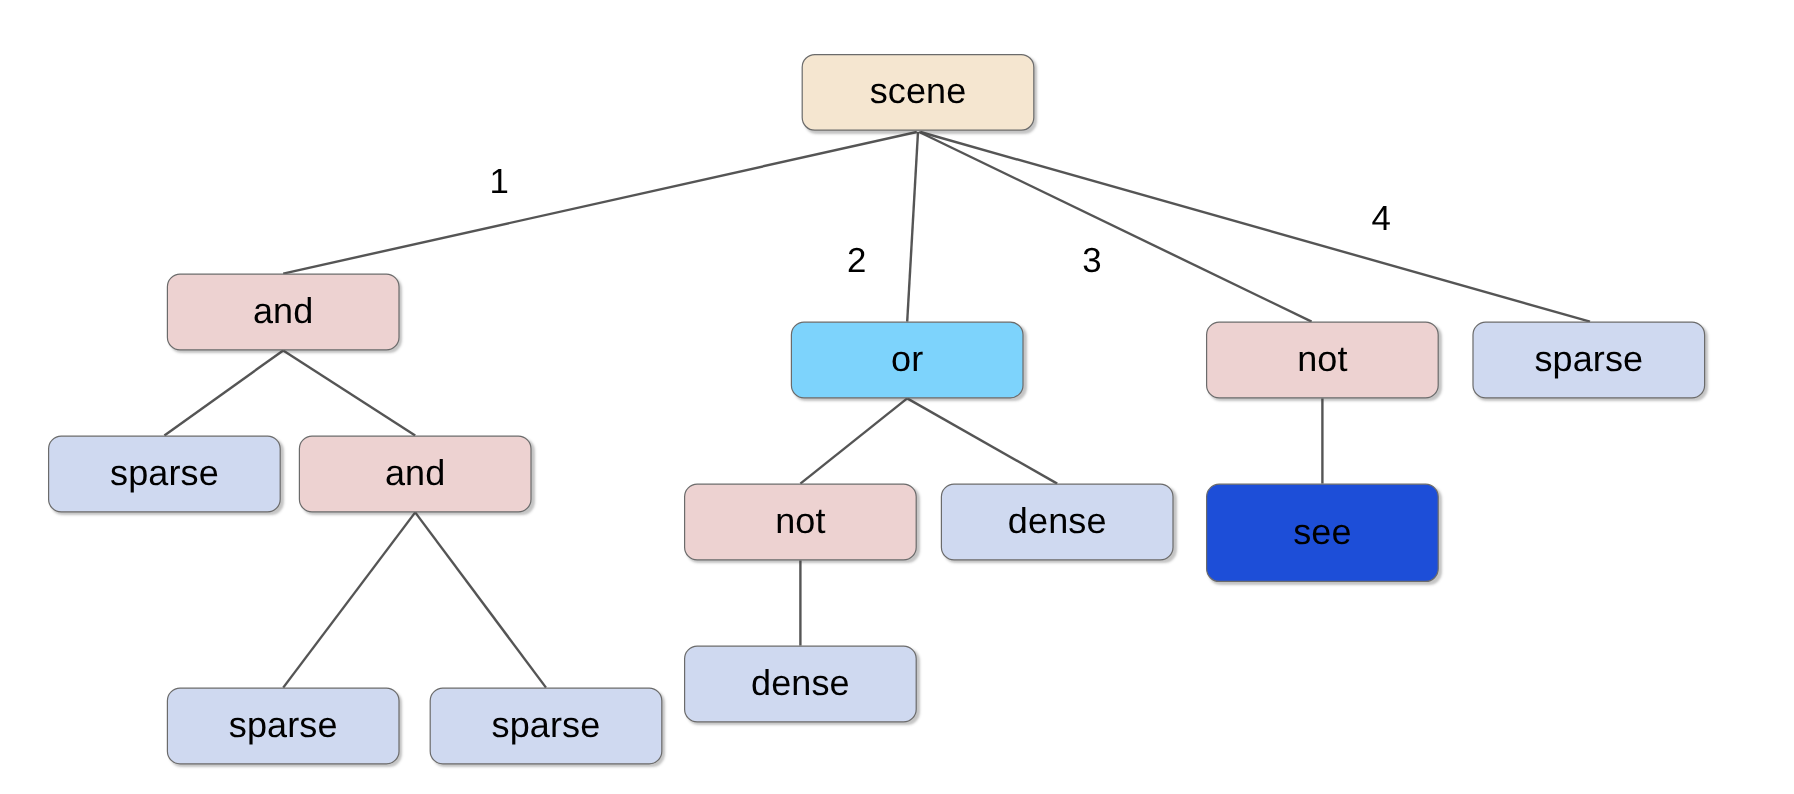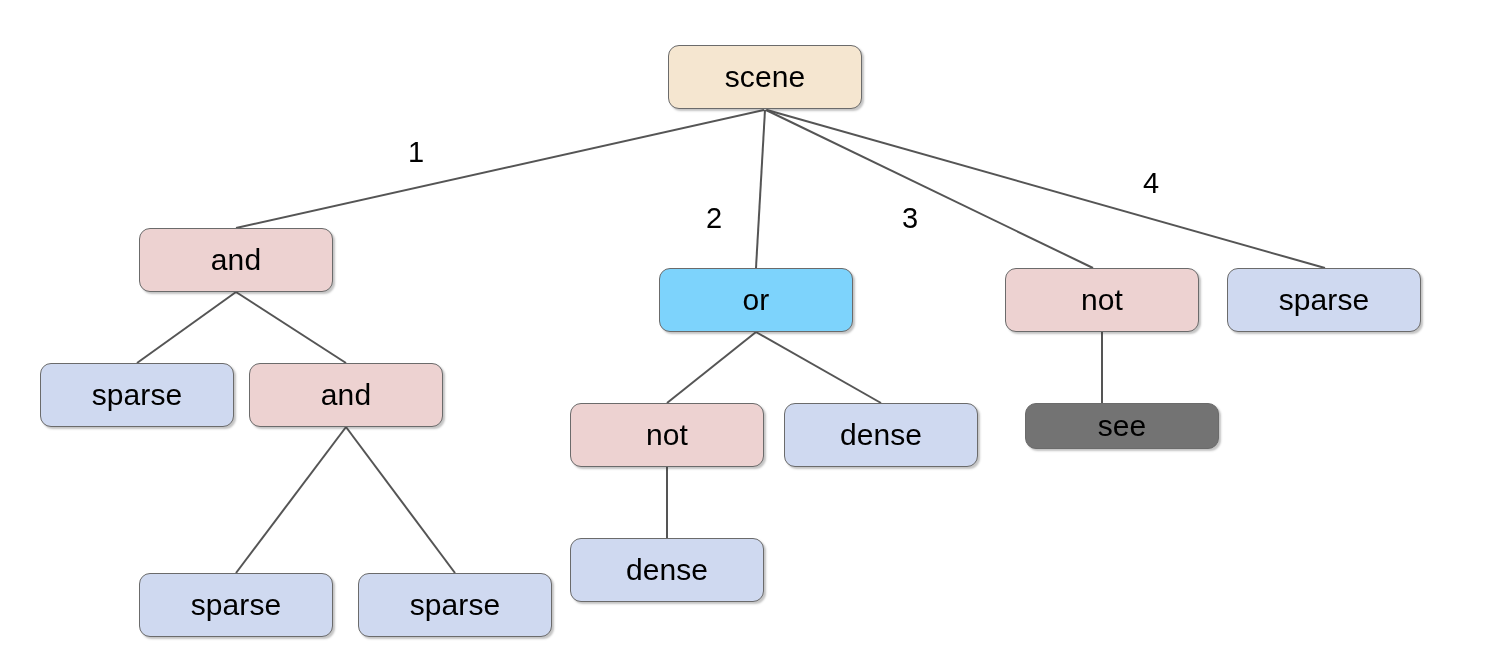--- a/index.html
+++ b/index.html
@@ -82,21 +82,21 @@
     </div>
     <div class="node" style="left: 249px; top: 363px; width: 194px; height: 64px; background: rgb(237, 210, 209); border-color: rgb(107, 107, 107); color: rgb(0, 0, 0);">
       <span>and</span>
     </div>
     <div class="node" style="left: 570px; top: 403px; width: 194px; height: 64px; background: rgb(237, 210, 209); border-color: rgb(107, 107, 107); color: rgb(0, 0, 0);">
       <span>not</span>
     </div>
     <div class="node" style="left: 784px; top: 403px; width: 194px; height: 64px; background: rgb(207, 217, 240); border-color: rgb(107, 107, 107); color: rgb(0, 0, 0);">
       <span>dense</span>
     </div>
-    <div class="node" style="left: 1005px; top: 403px; width: 194px; height: 46px; background: #737373; border-color: rgb(107, 107, 107); color: rgb(0, 0, 0); margin-left: 20px;">
+    <div class="node" style="left: 1005px; top: 403px; width: 194px; height: 82px; background: #1d4ed8; border-color: rgb(107, 107, 107); color: rgb(0, 0, 0);">
       <span>see</span>
     </div>
     <div class="node" style="left: 570px; top: 538px; width: 194px; height: 64px; background: rgb(207, 217, 240); border-color: rgb(107, 107, 107); color: rgb(0, 0, 0);">
       <span>dense</span>
     </div>
     <div class="node" style="left: 139px; top: 573px; width: 194px; height: 64px; background: rgb(207, 217, 240); border-color: rgb(107, 107, 107); color: rgb(0, 0, 0);">
       <span>sparse</span>
     </div>
     <div class="node" style="left: 358px; top: 573px; width: 194px; height: 64px; background: rgb(207, 217, 240); border-color: rgb(107, 107, 107); color: rgb(0, 0, 0);">
       <span>sparse</span>

